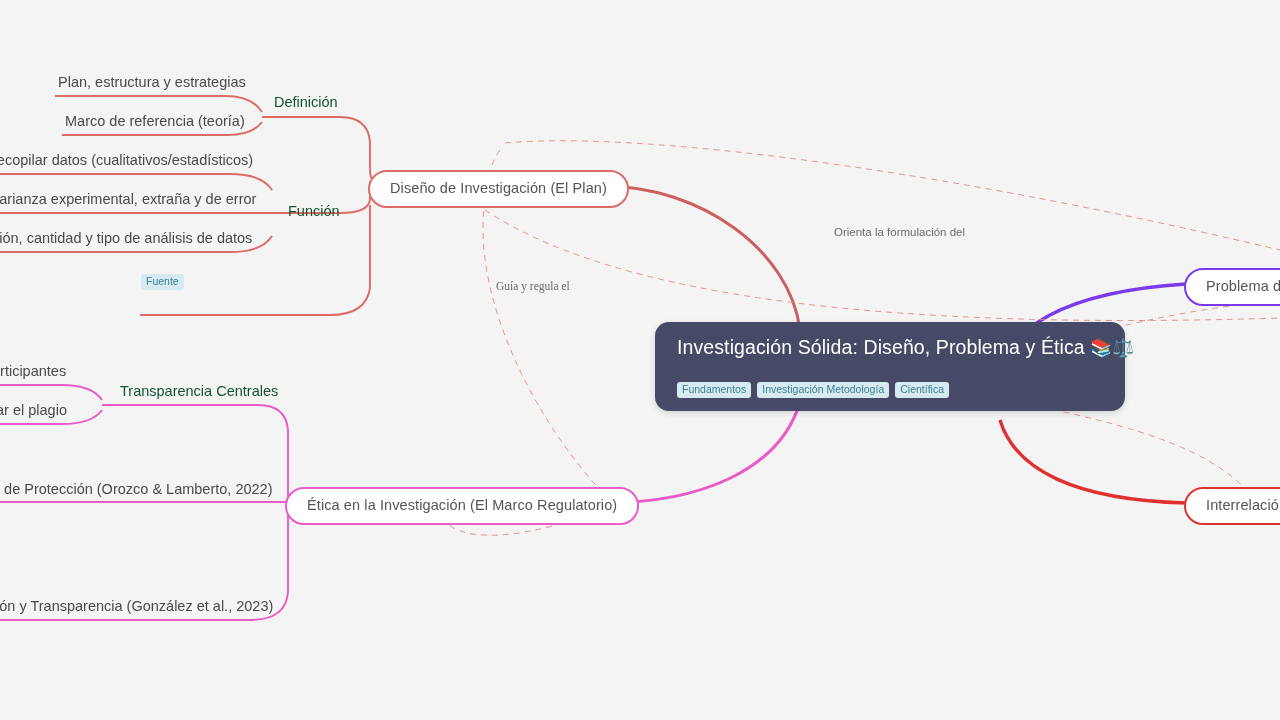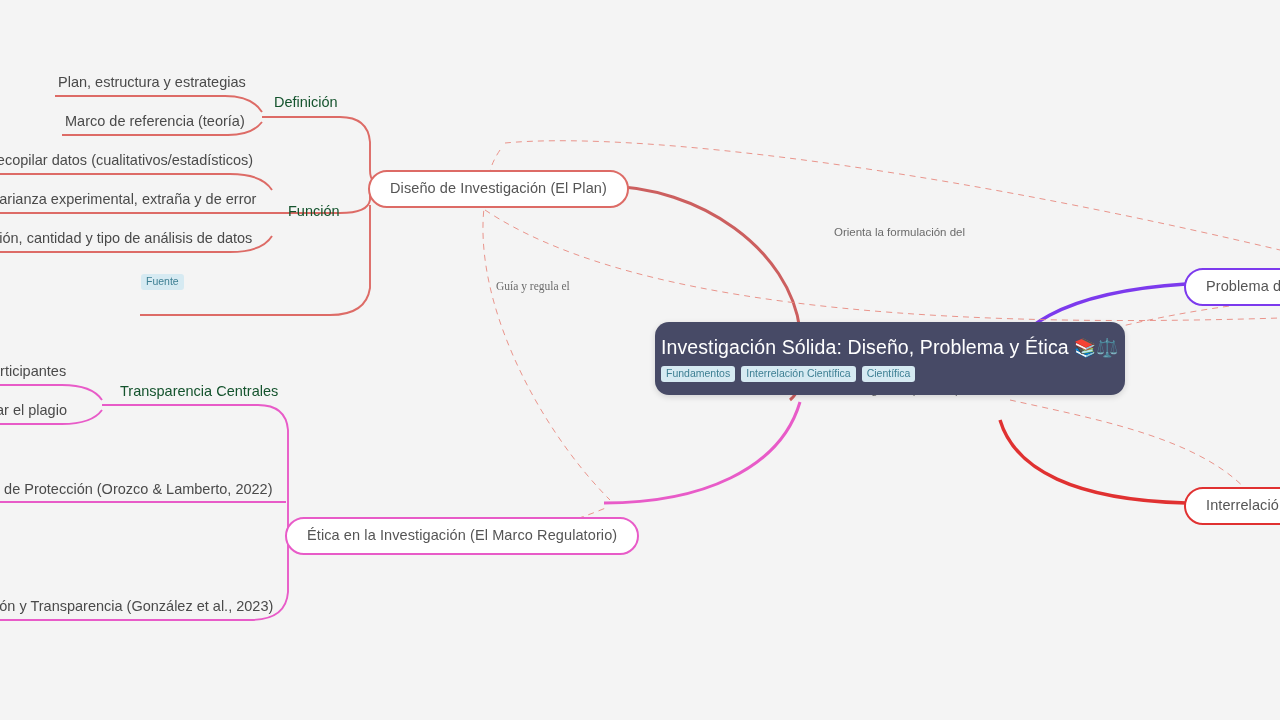--- a/index.html
+++ b/index.html
@@ -63,33 +63,33 @@
     font-size: 11.5px;
   }
 
   
   #root-node {
     position: absolute;
     left: 655px; top: 322px;
     width: 470px;
     background: #474a66;
     border-radius: 14px;
-    padding: 14px 20px 13px 6px;
+    padding: 14px 20px 13px 22px;
     box-shadow: 0 2px 6px rgba(0,0,0,.14);
   }
   #root-title {
     color: #ffffff;
     font-size: 19.5px;
     font-weight: 400;
     white-space: nowrap;
     letter-spacing: .1px;
   }
   #root-title .emoji { font-size: 18px; }
   #root-tags {
-    margin-top: 7px;
+    margin-top: 23px;
     display: flex;
     gap: 6px;
   }
   #root-tags .tag {
     background: #d6eaf2;
     color: #3d7f93;
     border-radius: 3px;
     font-size: 10.5px;
     padding: 2px 5px 3px 5px;
     line-height: 1;
@@ -234,21 +234,21 @@
   </div>
 
   <div class="leaf" style="position:absolute; left:-8px; top:481px;">
     <span>e de Protección (Orozco &amp; Lamberto, 2022)</span>
   </div>
 
   <div class="leaf" style="position:absolute; left:-8px; top:598px;">
     <span>tión y Transparencia (González et al., 2023)</span>
   </div>
 
-  <div class="node pill pink" style="left:285px; top:487px;margin-top:30px;">
+  <div class="node pill pink" style="left:285px; top:487px;">
     <span>Ética en la Investigación (El Marco Regulatorio)</span>
   </div>
 
   <div class="node pill purple" style="left:1184px; top:268px;">
     <span>Problema de I</span>
   </div>
 
   <div class="node pill crimson" style="left:1184px; top:487px;">
     <span>Interrelación F</span>
   </div>
@@ -265,18 +265,18 @@
     <span>Actúa como marco regulador para respaldar la</span>
   </div>
 
   <div id="root-node">
     <div id="root-title">
       <span>Investigación Sólida: Diseño, Problema y Ética</span>
       <span class="emoji">📚⚖️</span>
     </div>
     <div id="root-tags">
       <span class="tag">Fundamentos</span>
-      <span class="tag">Interrelación Científica</span>
+      <span class="tag">Investigación Metodología</span>
       <span class="tag">Científica</span>
     </div>
   </div>
 
 </div>
 
 </body></html>

